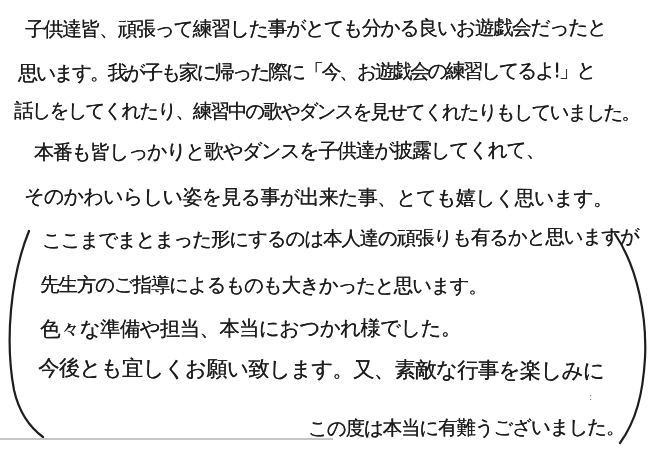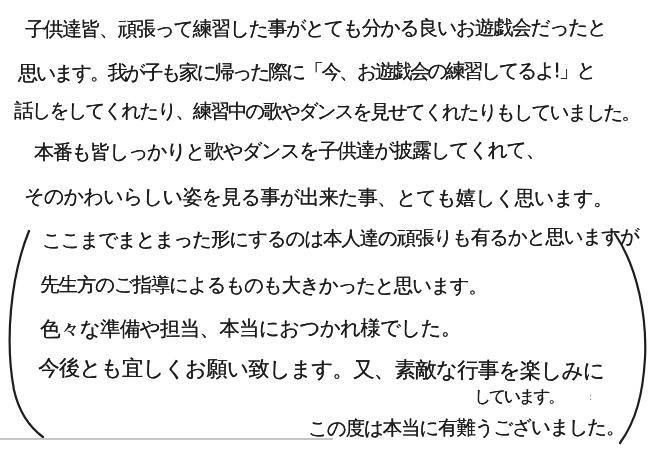--- a/index.html
+++ b/index.html
@@ -70,21 +70,20 @@
   <div class="hw-line" style="left:24px;  top:183px; font-size:20px;   letter-spacing:-0.7px; transform:rotate(0.2deg);">そのかわいらしい姿を見る事が出来た事、とても嬉しく思います。</div>
 
   <div class="hw-line" style="left:42px;  top:227px; font-size:19.5px; letter-spacing:-1.2px; transform:rotate(-0.4deg);">ここまでまとまった形にするのは本人達の頑張りも有るかと思いますが</div>
 
   <div class="hw-line" style="left:40px;  top:271px; font-size:19.5px; letter-spacing:-1.2px; transform:rotate(0.2deg);">先生方のご指導によるものも大きかったと思います。</div>
 
   <div class="hw-line" style="left:40px;  top:315px; font-size:20.5px; letter-spacing:-0.7px; transform:rotate(-0.2deg);">色々な準備や担当、本当におつかれ様でした。</div>
 
   <div class="hw-line" style="left:38px;  top:353px; font-size:21.5px; letter-spacing:-0.8px; transform:rotate(0.3deg);">今後とも宜しくお願い致します。又、素敵な行事を楽しみに</div>
 
-  <div class="hw-line" style="left:474px; top:385px; font-size:17px;   letter-spacing:-2.6px;">しています。</div>
 
   <div class="hw-line" style="left:308px; top:415px; font-size:19.5px; letter-spacing:-1.2px; transform:rotate(-0.3deg);">この度は本当に有難うございました。</div>
 
   <svg class="paren-svg" viewBox="0 0 650 450" aria-hidden="true">
     <path d="M 29 231 C 10 278, 5 342, 14 390 C 19 412, 28 426, 43 437" fill="none" stroke="currentColor" stroke-width="2.2" stroke-linecap="round"></path>
     <path d="M 615 234 C 638 268, 647 318, 645 358 C 643 394, 636 421, 620 443" fill="none" stroke="currentColor" stroke-width="2.2" stroke-linecap="round"></path>
   </svg>
 
   <div class="scan-line"></div>
 

